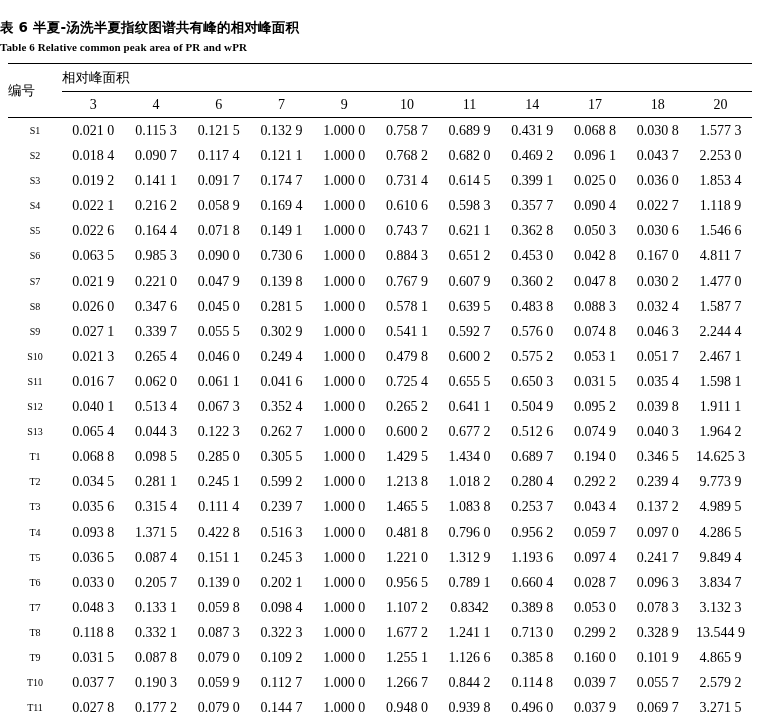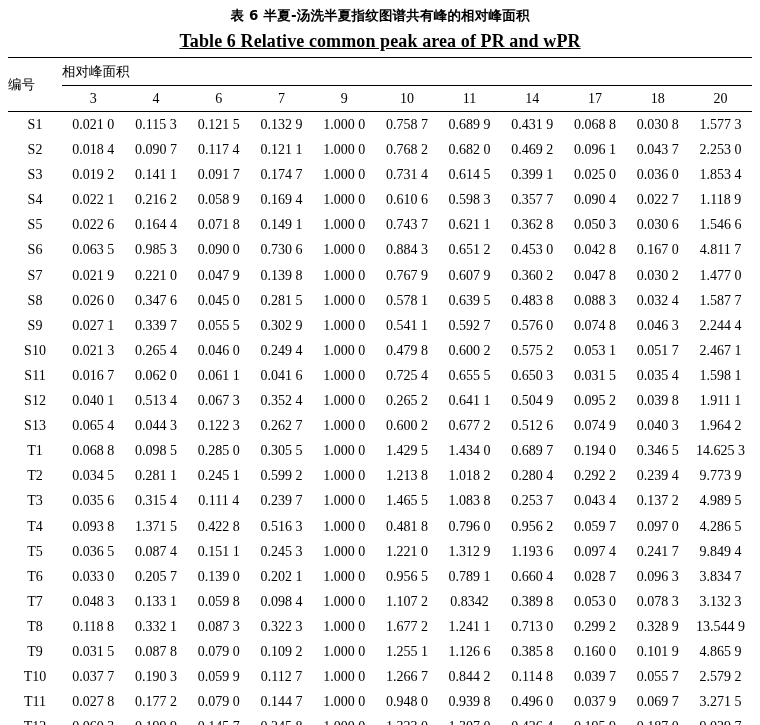--- a/index.html
+++ b/index.html
@@ -15,38 +15,36 @@
     overflow: hidden;
   }
   .page {
     width: 760px;
     height: 725px;
     position: relative;
     box-sizing: border-box;
     padding: 0;
   }
   .titles {
-    text-align: center;
-    padding-top: 5px;
+    padding-top: 17px;
   }
   .title-cn {
     font-family: "DejaVu Sans", "Liberation Sans", sans-serif;
     font-size: 13.5px;
     font-weight: bold;
     line-height: 20px;
     letter-spacing: 0.2px;
   }
   .title-en {
     font-family: "Liberation Serif", "DejaVu Serif", serif;
-    font-size: 18px;
+    font-size: 11px;
     font-weight: bold;
     line-height: 20px;
-    margin-top: 6px;
+    margin-top: 0;
     letter-spacing: 0.1px;
-    text-decoration: underline;
   }
   table.data {
     border-collapse: collapse;
     width: 744px;
     margin: 6px auto 0 auto;
     table-layout: fixed;
   }
   table.data th, table.data td {
     padding: 0;
     font-weight: normal;
@@ -82,21 +80,21 @@
   }
   
   tbody tr td {
     height: 25.1px;
     font-size: 14px;
     line-height: 25.1px;
     text-align: center;
     white-space: nowrap;
   }
   td.idcell {
-    font-size: 14px;
+    font-size: 10px;
     text-align: center;
   }
   col.c-id { width: 54px; }
   col.c-val { width: 62.7px; }
 </style>
 </head>
 <body>
 
 <div class="page">
 

